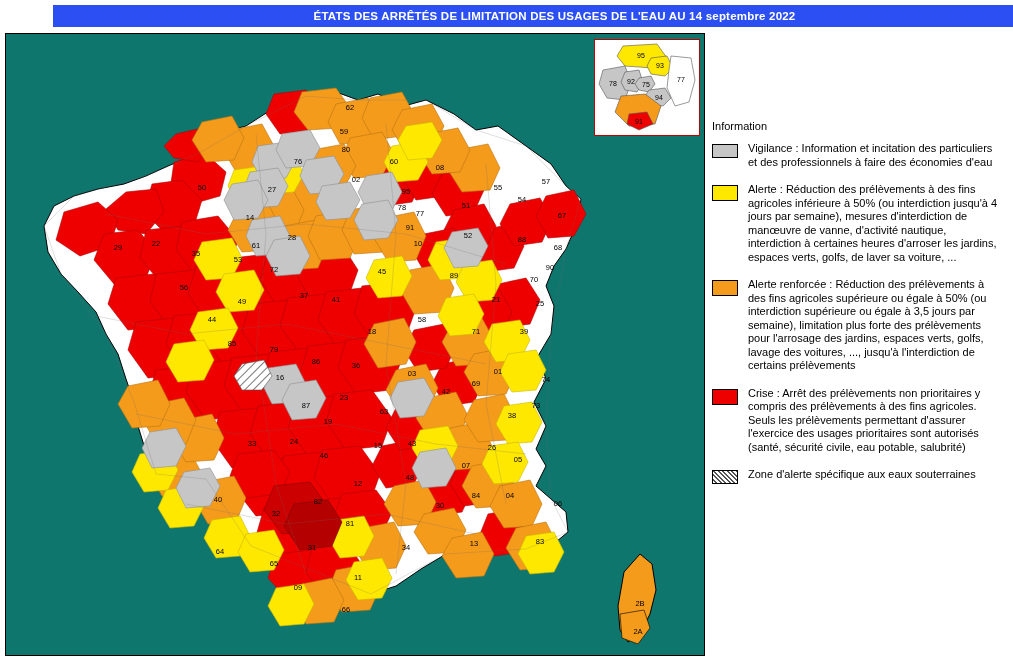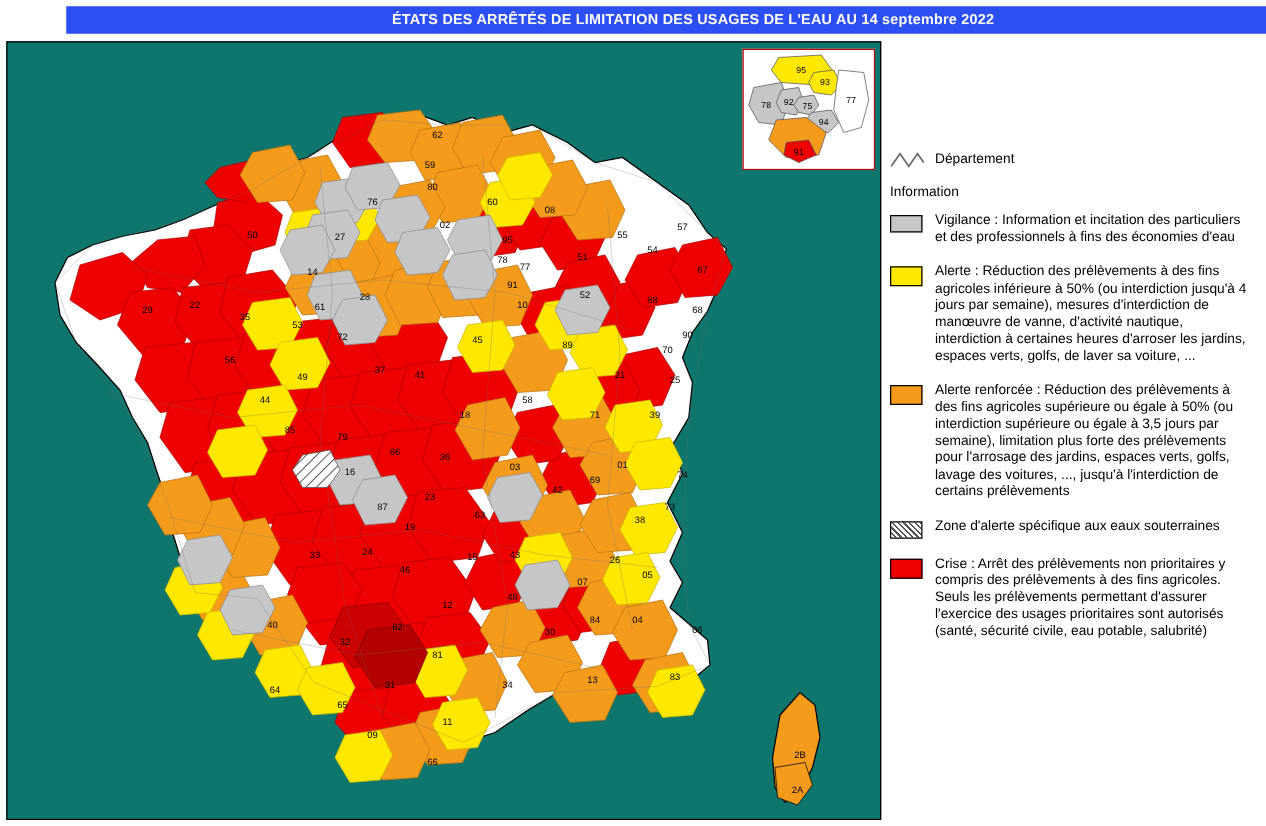--- a/index.html
+++ b/index.html
@@ -446,49 +446,43 @@
           <text x="64" y="60">94</text>
           <text x="86" y="42">77</text>
           <text x="44" y="84">91</text>
         </g>
       </svg>
     </div>
   </div>
 
   <div class="legend">
 
-    <div class="dept-row">
-      <svg class="dept-icon" viewBox="0 0 28 16">
-        <path d="M1,13 L8,3 L15,13 L22,3 L27,10" fill="none" stroke="#6a6a6a" stroke-width="1.4"></path>
-      </svg>
-      <span class="legend-label-inline">Département</span>
-    </div>
 
     <p class="legend-heading">Information</p>
 
     <div class="legend-row">
       <span class="legend-swatch" style="background:#c6c6c6;"></span>
-      <span class="legend-text">Vigilance : Information et incitation des particuliers et des professionnels à fins des économies d'eau</span>
+      <span class="legend-text">Vigilance : Information et incitation des particuliers et des professionnels à faire des économies d'eau</span>
     </div>
 
     <div class="legend-row">
       <span class="legend-swatch tall" style="background:#ffe800;"></span>
       <span class="legend-text">Alerte : Réduction des prélèvements à des fins agricoles inférieure à 50% (ou interdiction jusqu'à 4 jours par semaine), mesures d'interdiction de manœuvre de vanne, d'activité nautique, interdiction à certaines heures d'arroser les jardins, espaces verts, golfs, de laver sa voiture, ...</span>
     </div>
 
     <div class="legend-row">
       <span class="legend-swatch tall" style="background:#f59b1c;"></span>
       <span class="legend-text">Alerte renforcée : Réduction des prélèvements à des fins agricoles supérieure ou égale à 50% (ou interdiction supérieure ou égale à 3,5 jours par semaine), limitation plus forte des prélèvements pour l'arrosage des jardins, espaces verts, golfs, lavage des voitures, ..., jusqu'à l'interdiction de certains prélèvements</span>
     </div>
 
     <div class="legend-row">
+      <span class="legend-swatch tall" style="background:#ef0000;"></span>
+      <span class="legend-text">Crise : Arrêt des prélèvements non prioritaires y compris des prélèvements à des fins agricoles. Seuls les prélèvements permettant d'assurer l'exercice des usages prioritaires sont autorisés (santé, sécurité civile, eau potable, salubrité)</span>
+    </div>
+
+    <div class="legend-row">
       <span class="legend-swatch hatch-swatch"></span>
       <span class="legend-text">Zone d'alerte spécifique aux eaux souterraines</span>
     </div>
 
-    <div class="legend-row">
-      <span class="legend-swatch tall" style="background:#ef0000;"></span>
-      <span class="legend-text">Crise : Arrêt des prélèvements non prioritaires y compris des prélèvements à des fins agricoles. Seuls les prélèvements permettant d'assurer l'exercice des usages prioritaires sont autorisés (santé, sécurité civile, eau potable, salubrité)</span>
-    </div>
-
   </div>
 
 </div>
 
 </body></html>

